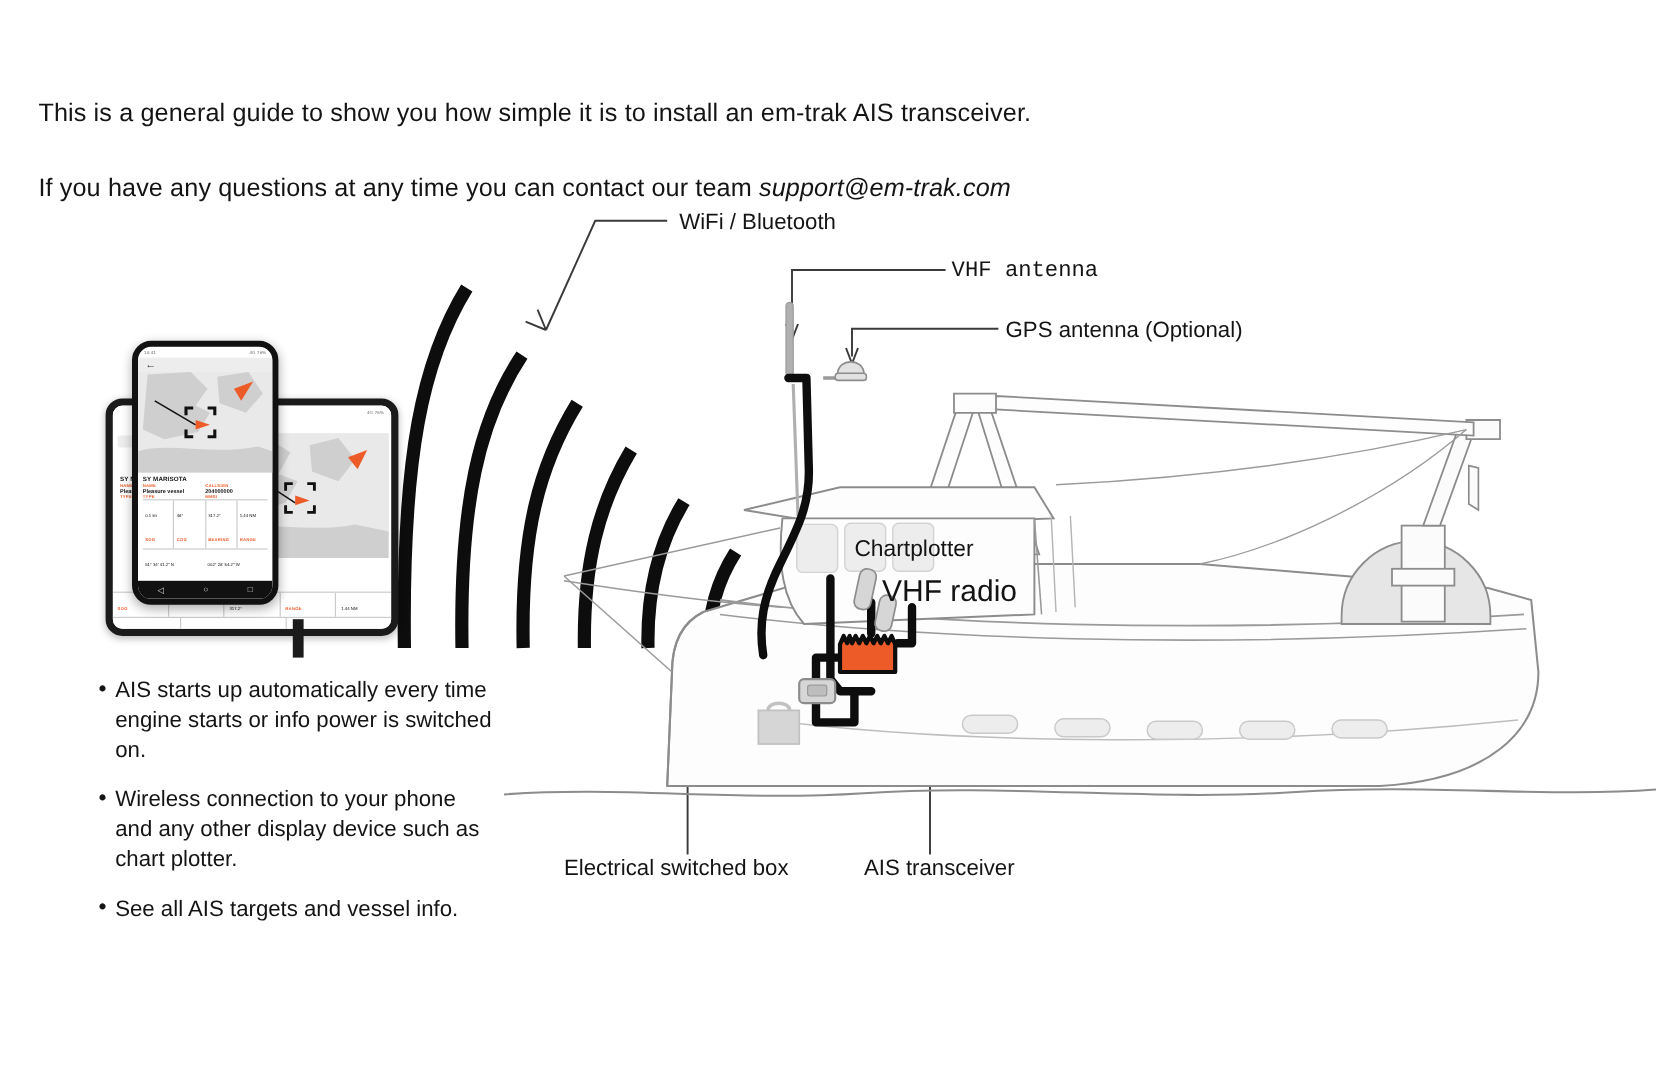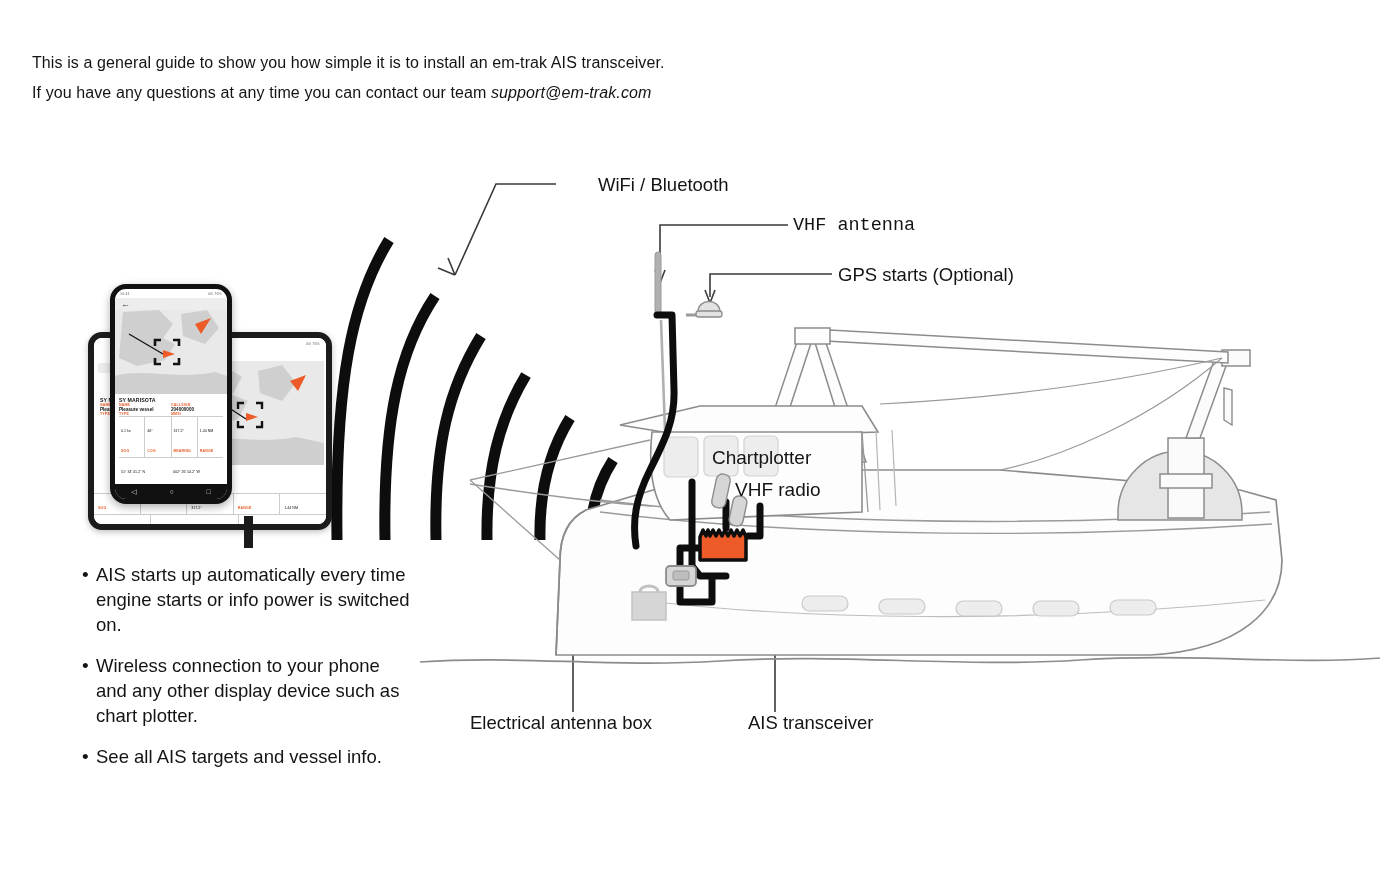--- a/index.html
+++ b/index.html
@@ -3,21 +3,21 @@
 <meta charset="utf-8">
 <style>
   html,body{margin:0;padding:0;background:#ffffff;}
   body{width:1400px;height:889px;position:relative;overflow:hidden;
        font-family:"Liberation Sans","DejaVu Sans",sans-serif;color:#111;}
 
   .stage{position:absolute;left:0;top:0;width:1400px;height:889px;}
 
   
   .intro{position:absolute;left:32px;top:48px;width:900px;}
-  .intro-line{font-size:16px;line-height:30px;color:#141414;letter-spacing:.1px;}
+  .intro-line{font-size:21px;line-height:30px;color:#141414;letter-spacing:.1px;margin-top:32px;}
   .intro-line .email{font-weight:normal;font-style:italic;}
 
   
   .bullets{position:absolute;left:82px;top:562px;width:330px;}
   .bullet{display:flex;margin-bottom:16px;}
   .bullet .dot{width:14px;flex:0 0 14px;font-size:19px;line-height:25px;color:#141414;}
   .bullet .btext{font-size:18.5px;line-height:25px;color:#141414;}
 
   
   .lbl{position:absolute;font-size:18.5px;color:#141414;white-space:nowrap;}
@@ -206,27 +206,27 @@
 
       <rect x="666" y="566" width="30" height="20" rx="4" fill="#d6d6d6" stroke="#8c8c8c" stroke-width="1.8"></rect>
       <rect x="673" y="571" width="16" height="9" rx="2" fill="#bdbdbd" stroke="#9a9a9a" stroke-width="1"></rect>
 
       <rect x="632" y="592" width="34" height="28" fill="#d6d6d6" stroke="#c2c2c2" stroke-width="1.5"></rect>
       <path d="M640,592 C640,584 658,584 658,592" fill="none" stroke="#c2c2c2" stroke-width="3"></path>
 
     </g>
   </svg>
 
-  <div class="lbl" style="left:566px;top:174px;margin-left:32px;">WiFi / Bluetooth</div>
+  <div class="lbl" style="left:566px;top:174px;">WiFi / Bluetooth</div>
   <div class="lbl" style="left:793px;top:215px;font-family:Liberation Mono, monospace;">VHF antenna</div>
-  <div class="lbl" style="left:838px;top:264px;">GPS starts (Optional)</div>
+  <div class="lbl" style="left:838px;top:264px;">GPS antenna (Optional)</div>
   <div class="lbl" style="left:712px;top:447px;font-size:19px;">Chartplotter</div>
-  <div class="lbl" style="left:735px;top:479px;font-size:19px;">VHF radio</div>
-  <div class="lbl" style="left:470px;top:712px;">Electrical antenna box</div>
-  <div class="lbl" style="left:720px;top:712px;margin-left:28px;">AIS transceiver</div>
+  <div class="lbl" style="left:735px;top:479px;font-size:25px;">VHF radio</div>
+  <div class="lbl" style="left:470px;top:712px;">Electrical switched box</div>
+  <div class="lbl" style="left:720px;top:712px;">AIS transceiver</div>
 
   <div class="devices">
 
     <div class="tablet">
       <div class="tab-status">
         <span class="tiny">&nbsp;</span>
         <span class="tiny">4G 76%</span>
       </div>
       <div class="tab-body">
 

